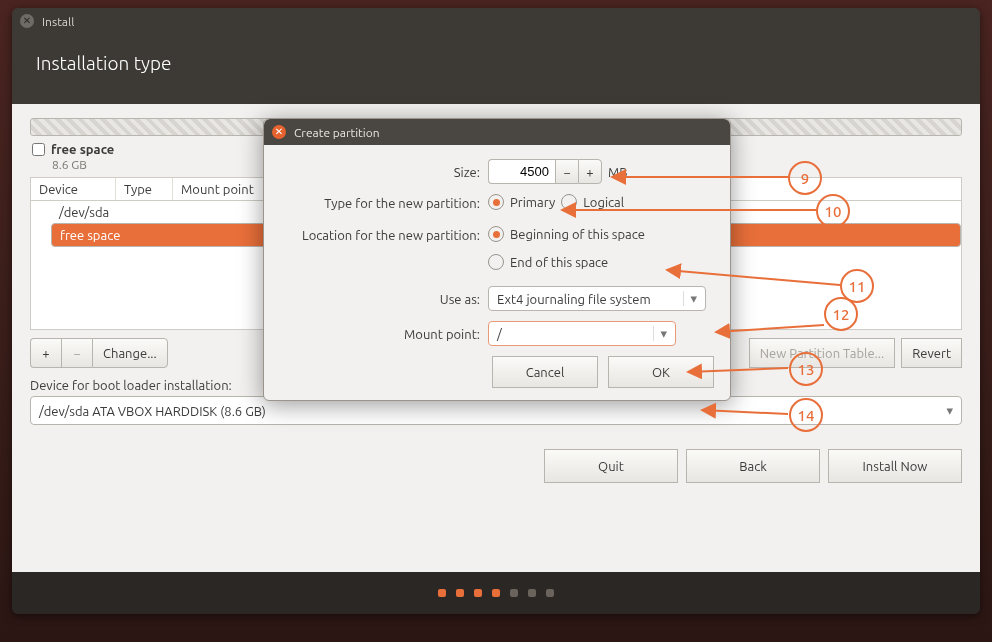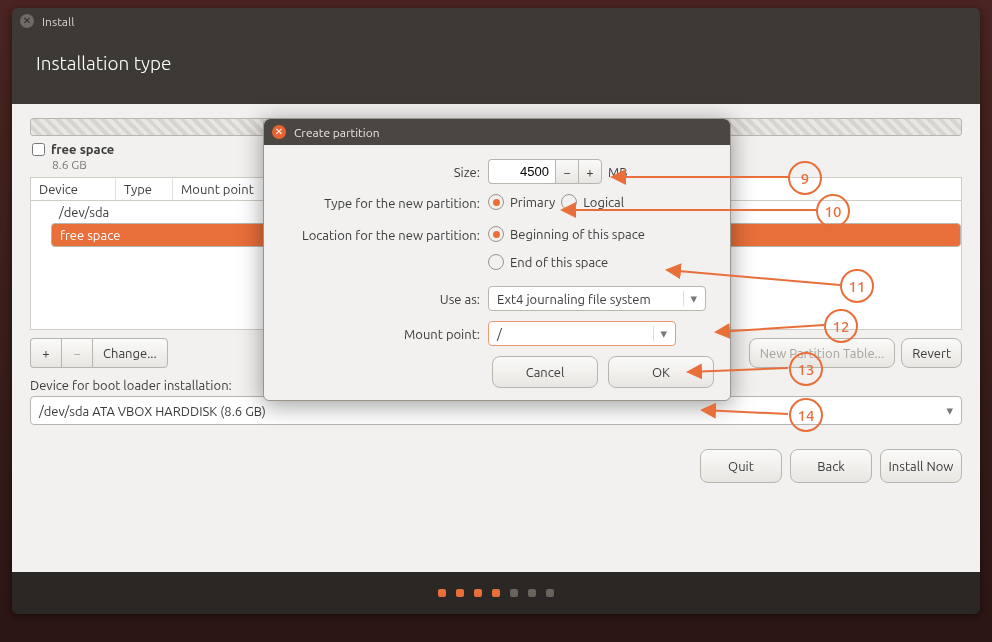--- a/index.html
+++ b/index.html
@@ -53,36 +53,36 @@
   .list{
     border:1px solid #cfcbc5;border-top:none;background:#fff;
     height:128px;
     padding-left:20px;
   }
   .row{padding:4px 8px;}
   .row.sel{background:#e86f3a;color:#fff;}
   .below-list{display:flex;align-items:center;gap:0;margin-top:8px;}
   .btn{
     background:linear-gradient(#fafaf8,#e8e6e2);
-    border:1px solid #b8b4ae;border-radius:8px;
+    border:1px solid #b8b4ae;border-radius:0;
     padding:4px 10px;font-size:13px;color:#3c3c3c;
     display:inline-flex;align-items:center;justify-content:center;
     min-height:20px;
   }
   .btn.sq{min-width:18px;padding:4px 6px;}
   .btn.ghost{color:#a8a39c;}
   .spacer{flex:1;}
   .bootlabel{margin-top:10px;}
   .bootsel{
     margin-top:4px;border:1px solid #b8b4ae;border-radius:4px;
     background:#fff;padding:6px 8px;display:flex;align-items:center;
   }
   .bootsel .dd{margin-left:auto;color:#777;}
   .footer-btns{display:flex;gap:8px;justify-content:flex-end;margin-top:24px;}
-  .footer-btns .btn{min-width:80px;padding:6px 0;}
+  .footer-btns .btn{min-width:80px;padding:6px 26px;}
   .slide-footer{
     background:#2b2724;height:42px;display:flex;align-items:center;justify-content:center;gap:10px;
   }
   .dot{width:8px;height:8px;border-radius:2px;background:#6a635c;}
   .dot.on{background:#e86f3a;}
 
   
   .modal{
     position:absolute;left:263px;top:118px;width:466px;
     background:#f2f1f0;border:1px solid #9a948c;border-radius:6px;
@@ -272,15 +272,15 @@
   <line x1="789" y1="177" x2="612" y2="177" stroke="#e86f3a" stroke-width="2" marker-end="url(#ah)"></line>
   <line x1="816" y1="210" x2="562" y2="210" stroke="#e86f3a" stroke-width="2" marker-end="url(#ah)"></line>
   <line x1="840" y1="285" x2="667" y2="270" stroke="#e86f3a" stroke-width="2" marker-end="url(#ah)"></line>
   <line x1="824" y1="325" x2="716" y2="332" stroke="#e86f3a" stroke-width="2" marker-end="url(#ah)"></line>
   <line x1="788" y1="368" x2="688" y2="372" stroke="#e86f3a" stroke-width="2" marker-end="url(#ah)"></line>
   <line x1="788" y1="414" x2="702" y2="410" stroke="#e86f3a" stroke-width="2" marker-end="url(#ah)"></line>
 </svg>
 <div class="callout" style="left:788px;top:161px">9</div>
 <div class="callout" style="left:816px;top:194px">10</div>
 <div class="callout" style="left:840px;top:269px">11</div>
-<div class="callout" style="left:824px;top:309px">12</div>
+<div class="callout" style="left:824px;top:297px">12</div>
 <div class="callout" style="left:789px;top:352px">13</div>
 <div class="callout" style="left:789px;top:398px">14</div>
 
 </body></html>

